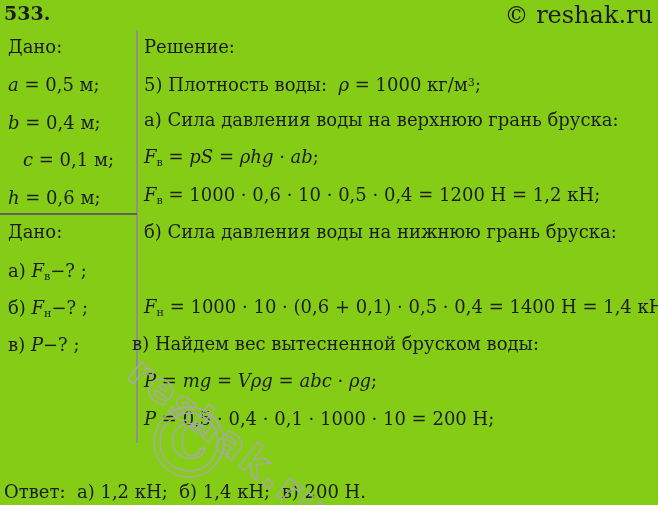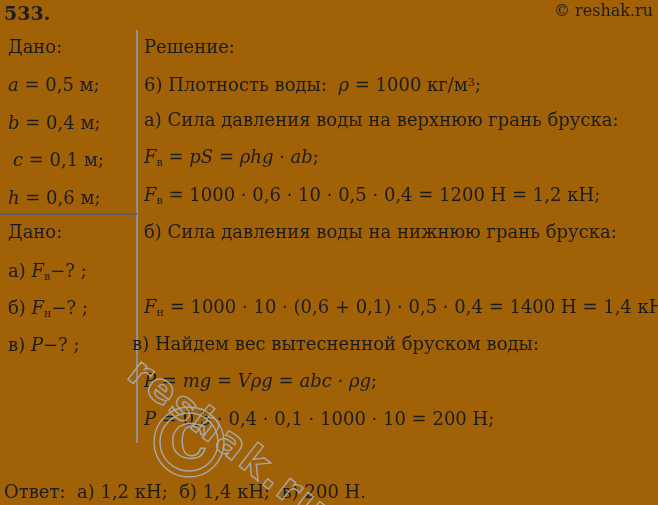--- a/index.html
+++ b/index.html
@@ -1,19 +1,19 @@
 <!DOCTYPE html>
 <html><head>
 <meta charset="utf-8">
 <style>
   html,body{margin:0;padding:0;background:#e8e8e8;}
   .page{
     position:relative;
     width:658px;height:505px;
-    background:#a16207;
+    background:#84cc16;
     overflow:hidden;
     font-family:"DejaVu Serif","Liberation Serif",serif;
     font-size:18px;
     color:#1c1c1c;
   }
   .line{
     position:absolute;
     white-space:pre;
     line-height:22px;
     z-index:1;
@@ -21,21 +21,21 @@
   .line i{font-style:italic;}
   .line sub,.line sup{font-size:0.62em;}
   .line sub{vertical-align:-0.25em;}
   .line sup{vertical-align:0.45em;}
   .problem-number{
     position:absolute;left:4px;top:2px;
     font-weight:bold;font-size:19px;z-index:1;white-space:pre;
   }
   .copyright{
     position:absolute;right:5px;top:1px;
-    font-size:16px;z-index:1;white-space:pre;
+    font-size:24px;z-index:1;white-space:pre;
   }
   .vdivider{
     position:absolute;left:136px;top:30px;
     width:2px;height:413px;background:#8f8f8f;z-index:1;
   }
   .hdivider{
     position:absolute;left:0;top:213px;
     width:137px;height:2px;background:#5f5f5f;z-index:1;
   }
   .answer{
@@ -73,29 +73,29 @@
 
   <span class="problem-number">533.</span>
   <span class="copyright">© reshak.ru</span>
 
   <div class="vdivider"></div>
   <div class="hdivider"></div>
 
   <div class="line" style="left:8px;top:36px">Дано:</div>
   <div class="line" style="left:8px;top:74px"><i>a</i><span> = 0,5 м;</span></div>
   <div class="line" style="left:8px;top:112px"><i>b</i><span> = 0,4 м;</span></div>
-  <div class="line" style="left:13px;top:149px"><i>c</i><span> = 0,1 м;</span></div>
+  <div class="line" style="left:23px;top:149px"><i>c</i><span> = 0,1 м;</span></div>
   <div class="line" style="left:8px;top:187px"><i>h</i><span> = 0,6 м;</span></div>
   <div class="line" style="left:8px;top:221px">Дано:</div>
   <div class="line" style="left:8px;top:260px"><span>а) </span><i>F</i><sub>в</sub><span>−? ;</span></div>
   <div class="line" style="left:8px;top:297px"><span>б) </span><i>F</i><sub>н</sub><span>−? ;</span></div>
   <div class="line" style="left:8px;top:334px"><span>в) </span><i>P</i><span>−? ;</span></div>
 
   <div class="line" style="left:144px;top:36px">Решение:</div>
-  <div class="line" style="left:144px;top:72px"><span>6) Плотность воды:  </span><i>ρ</i><span> = 1000 кг/м</span><sup>3</sup><span>;</span></div>
+  <div class="line" style="left:144px;top:72px"><span>5) Плотность воды:  </span><i>ρ</i><span> = 1000 кг/м</span><sup>3</sup><span>;</span></div>
   <div class="line" style="left:144px;top:146px"><i>F</i><sub>в</sub><span> = </span><i>pS</i><span> = </span><i>ρhg</i><span> · </span><i>ab</i><span>;</span></div>
   <div class="line" style="left:144px;top:109px"><span>а) Сила давления воды на верхнюю грань бруска:</span></div>
   <div class="line" style="left:144px;top:184px"><i>F</i><sub>в</sub><span> = 1000 · 0,6 · 10 · 0,5 · 0,4 = 1200 Н = 1,2 кН;</span></div>
   <div class="line" style="left:144px;top:221px"><span>б) Сила давления воды на нижнюю грань бруска:</span></div>
   <div class="line" style="left:144px;top:296px"><i>F</i><sub>н</sub><span> = 1000 · 10 · (0,6 + 0,1) · 0,5 · 0,4 = 1400 Н = 1,4 кН;</span></div>
   <div class="line" style="left:132px;top:333px"><span>в) Найдем вес вытесненной бруском воды:</span></div>
   <div class="line" style="left:144px;top:370px"><i>P</i><span> = </span><i>mg</i><span> = </span><i>Vρg</i><span> = </span><i>abc</i><span> · </span><i>ρg</i><span>;</span></div>
   <div class="line" style="left:144px;top:408px"><i>P</i><span> = 0,5 · 0,4 · 0,1 · 1000 · 10 = 200 Н;</span></div>
 
   <div class="answer">Ответ:  а) 1,2 кН;  б) 1,4 кН;  в) 200 Н.</div>

